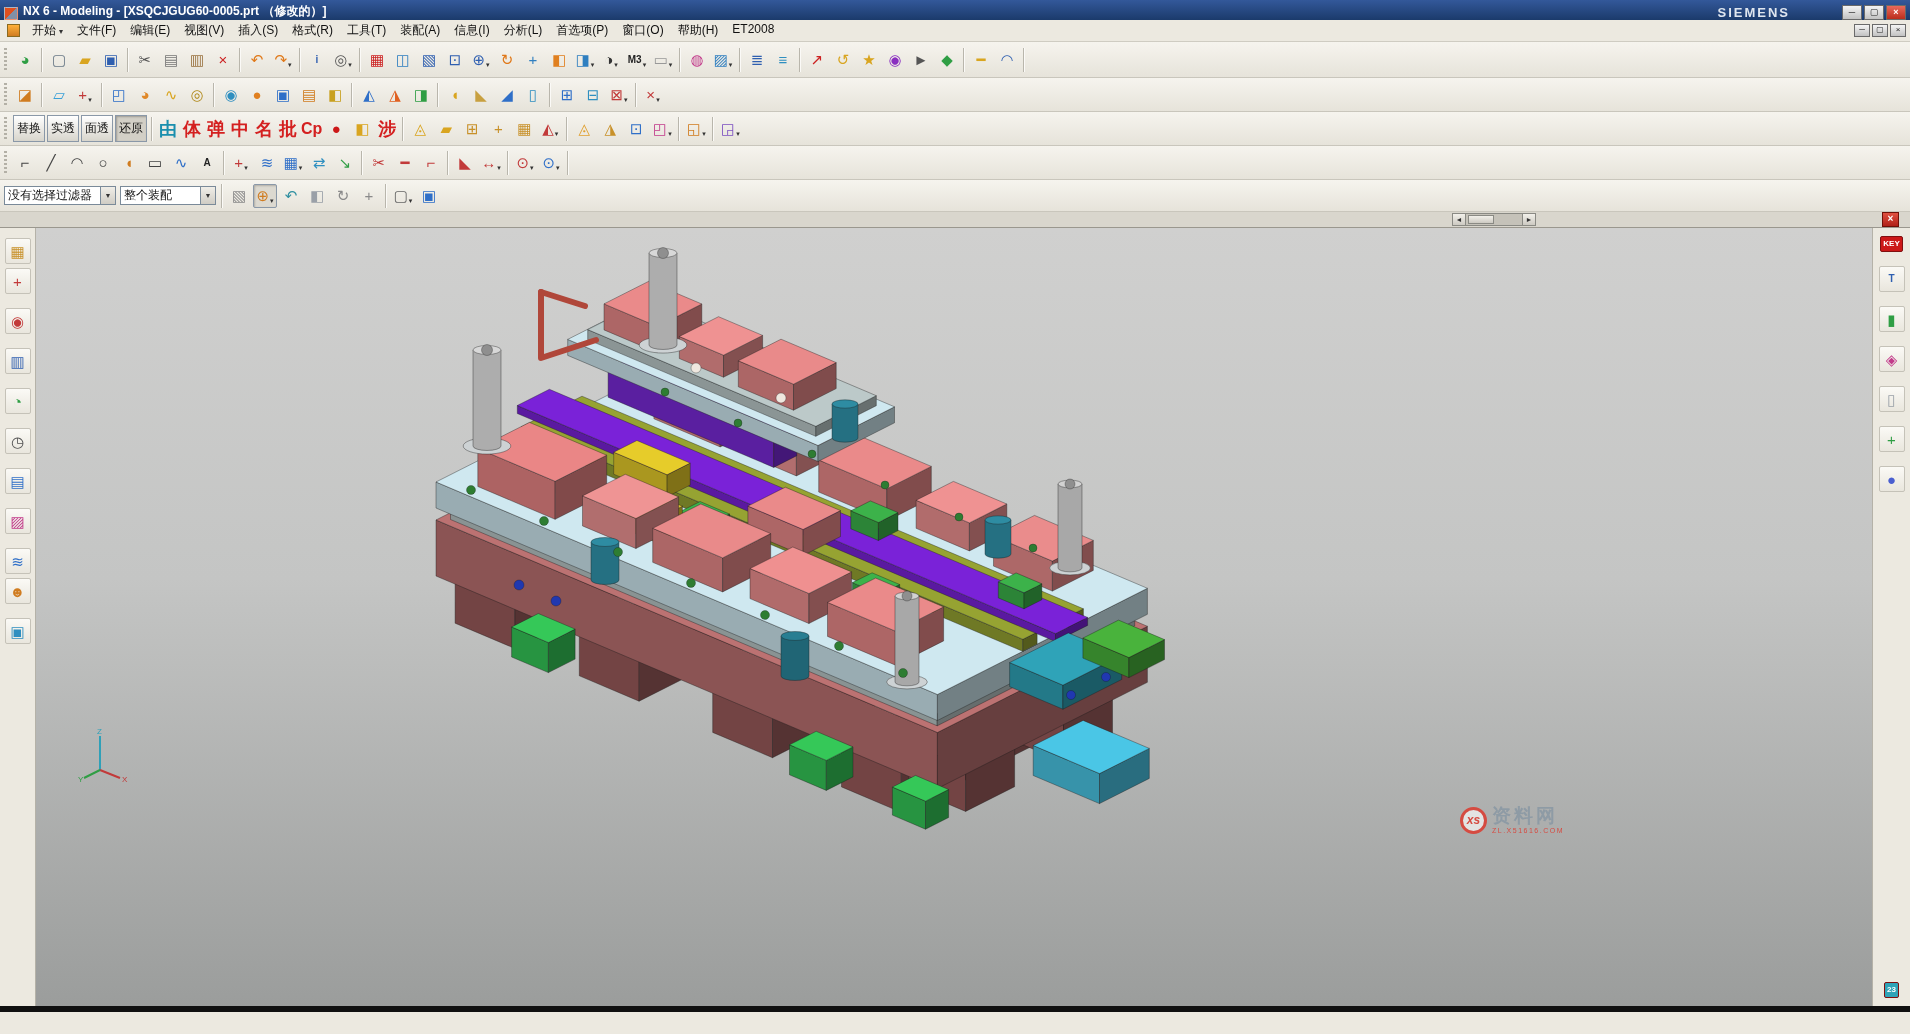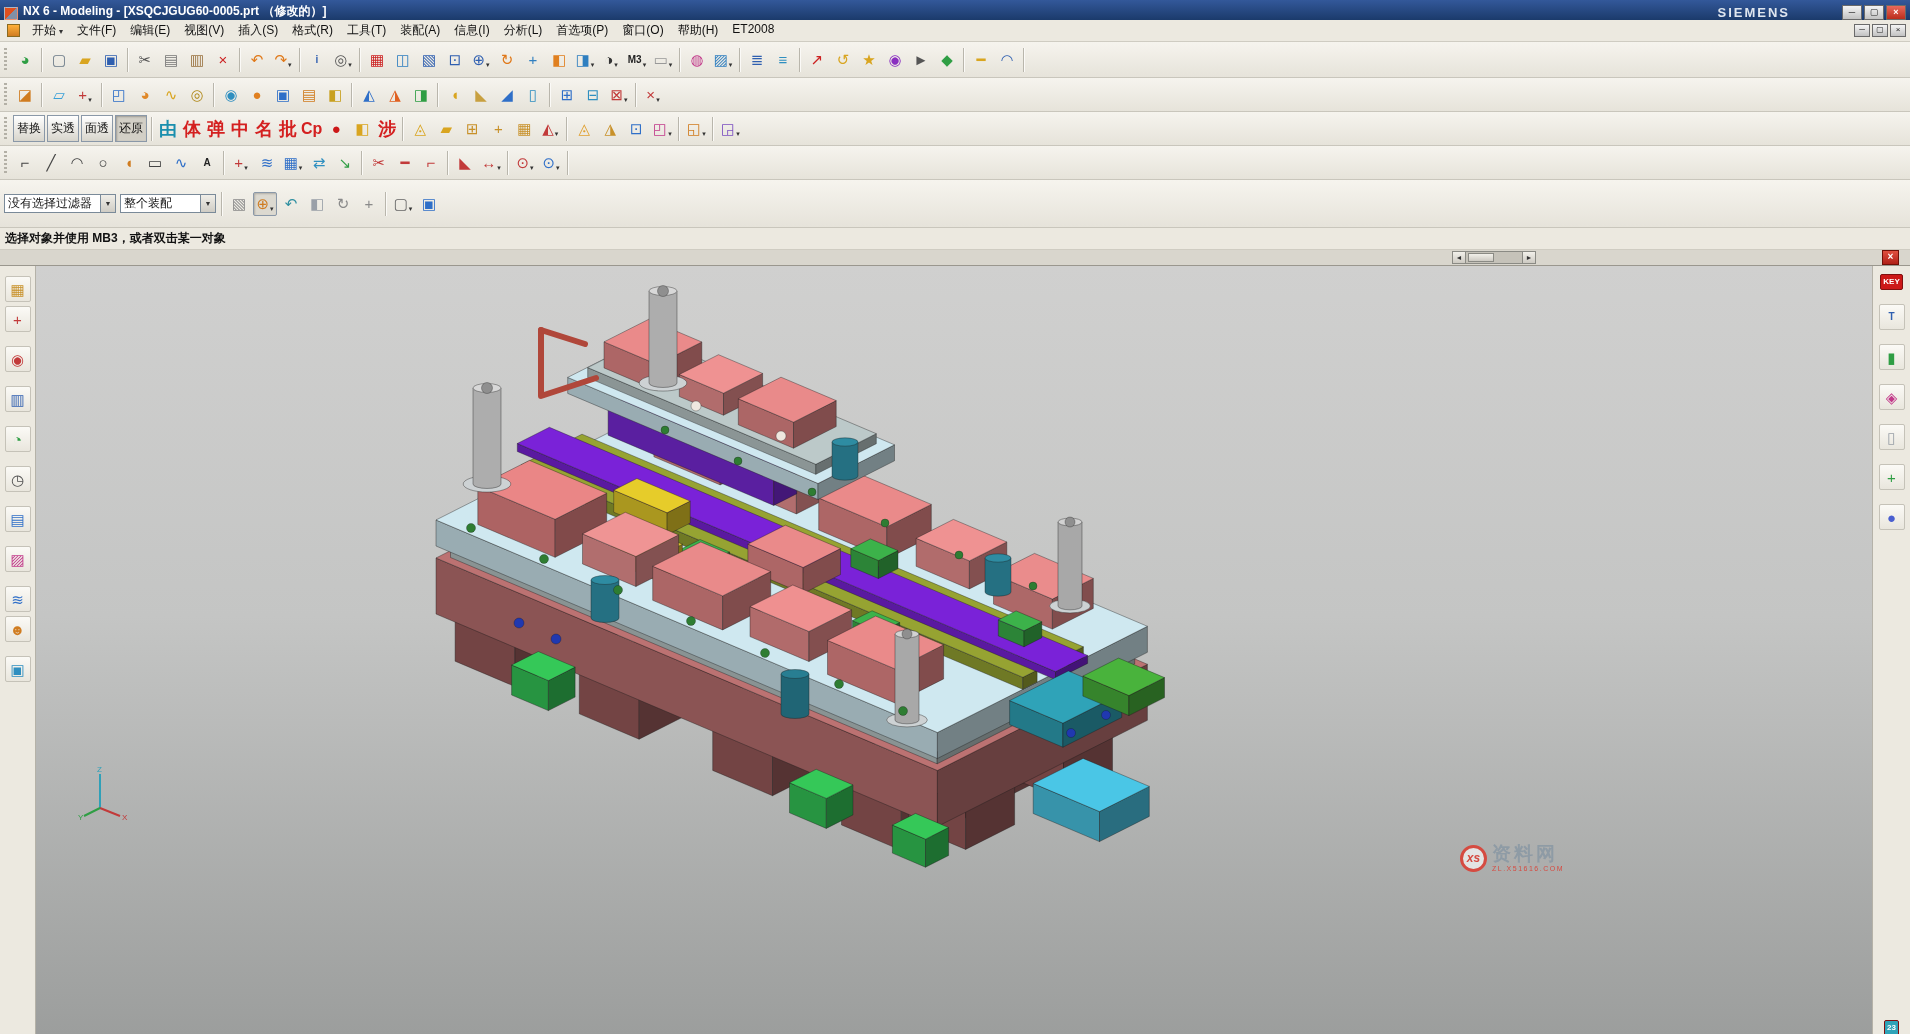--- a/index.html
+++ b/index.html
@@ -34,21 +34,21 @@
   .tb-sep{width:0;border-left:1px solid #b9b6ac;border-right:1px solid #fbfaf7;height:24px;margin:0 3px}
   .tb-grip{width:3px;height:24px;margin:0 5px 0 2px;background:repeating-linear-gradient(180deg,#b3b0a6 0 2px,transparent 2px 4px)}
   .tb-btn{font-size:12px;padding:4px 3px;margin:0 1px;border:1px solid #8a98a8;background:linear-gradient(#ffffff,#d8d5cc);white-space:nowrap;cursor:default}
   .tb-btn.pressed{background:#d2cfc6;box-shadow:inset 1px 1px 2px rgba(0,0,0,.25)}
   .tb-char{font-size:18px;font-weight:bold;min-width:22px;text-align:center;margin:0 1px;line-height:1;cursor:default}
   .tb-char.sm{font-size:16px;min-width:16px}
   .tb-badge{font-size:8px;font-weight:bold;padding:3px 2px;border:1px solid #801010;border-radius:2px;line-height:1;cursor:default}
   .tb-ic.pressed{border:1px solid #8a98a8;background:#dcd9d0;box-shadow:inset 1px 1px 2px rgba(0,0,0,.2)}
 
   
-  .selbar{height:48px}
+  .selbar{height:32px}
   .combo{height:19px;border:1px solid #7a8a99;background:#fff;display:inline-flex;align-items:center;margin:0 2px;overflow:hidden}
   .combo-label{flex:1;padding:0 3px;font-size:12px;white-space:nowrap;overflow:hidden}
   .combo-btn{width:15px;height:100%;display:flex;align-items:center;justify-content:center;font-size:7px;background:linear-gradient(#f0eee8,#cfccc4);border-left:1px solid #7a8a99;color:#333}
 
   
   .promptbar{height:22px;background:#ece9e0;border-bottom:1px solid #cfccc2;display:flex;align-items:center;padding:0 5px;font-weight:bold}
   .scrollstrip{height:16px;background:#d9d6cd;border-bottom:1px solid #9a978e;position:relative}
   .mini-scroll{position:absolute;left:1452px;top:1px;height:13px;display:flex;align-items:stretch}
   .ms-btn{width:14px;background:linear-gradient(#f2f0ea,#cdcac2);border:1px solid #8a8a84;font-size:7px;display:flex;align-items:center;justify-content:center;color:#333;cursor:default}
   .ms-track{width:56px;background:#c5c2b9;border-top:1px solid #8a8a84;border-bottom:1px solid #8a8a84;position:relative}
@@ -498,23 +498,20 @@
       <span class="tb-sep"></span>
       <span class="tb-ic">
         <span class="gl" style="color: rgb(102, 102, 102);">▢</span>
         <span class="ic-dd">▾</span>
       </span>
       <span class="tb-ic">
         <span class="gl" style="color: rgb(47, 111, 200);">▣</span>
       </span>
     </div>
 
-  <div class="promptbar">
-    <span>选择对象并使用 MB3，或者双击某一对象</span>
-  </div>
 
   <div class="scrollstrip">
     <div class="mini-scroll">
       <span class="ms-btn">◄</span>
       <span class="ms-track">
         <span class="ms-thumb"></span>
       </span>
       <span class="ms-btn">►</span>
     </div>
     <span class="strip-close">×</span>

